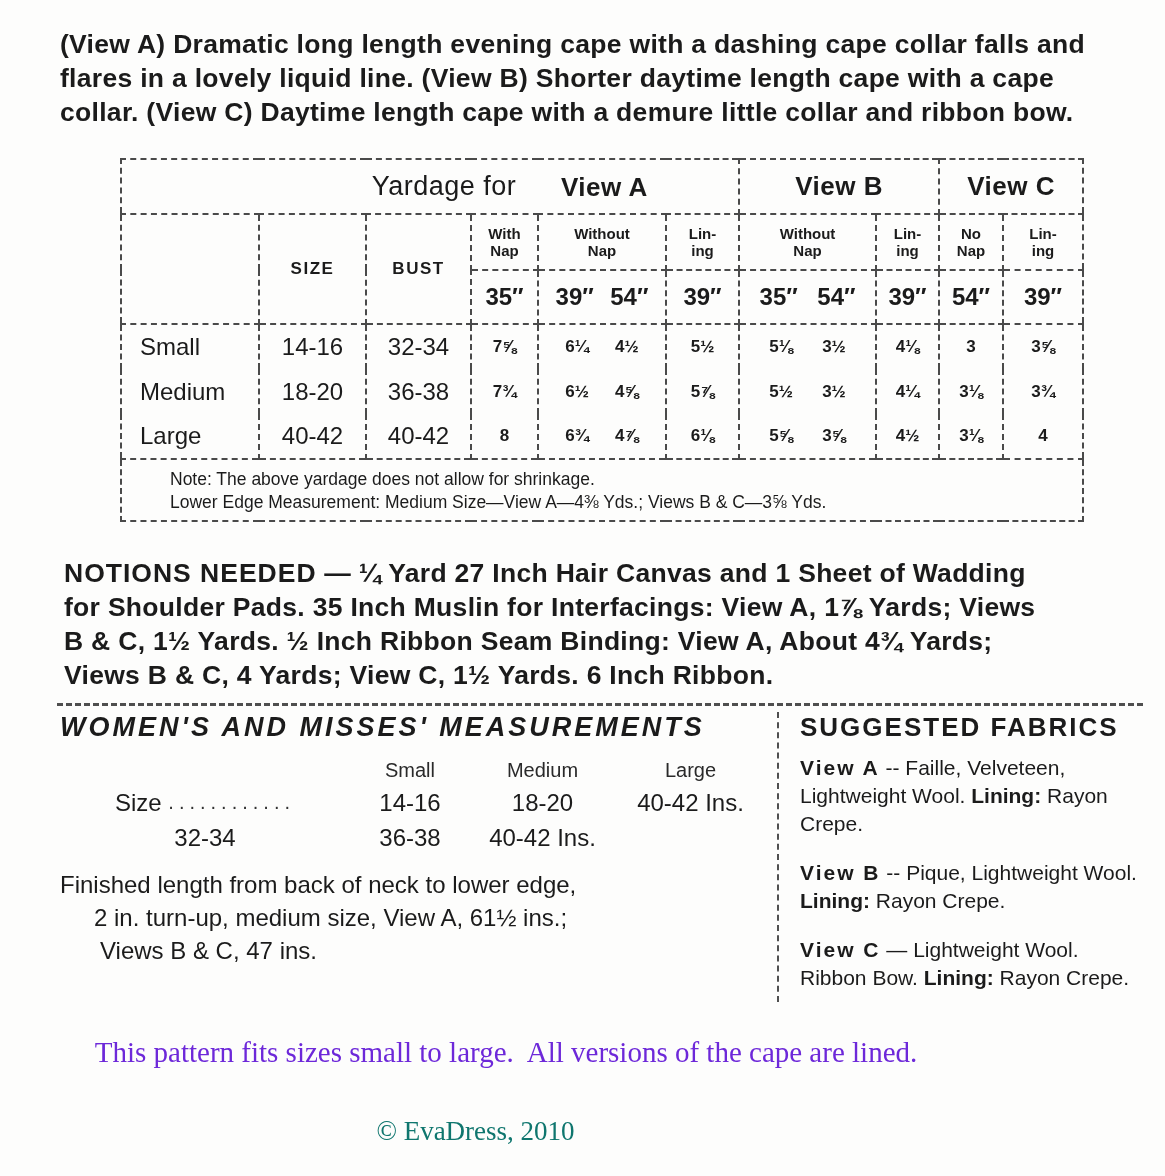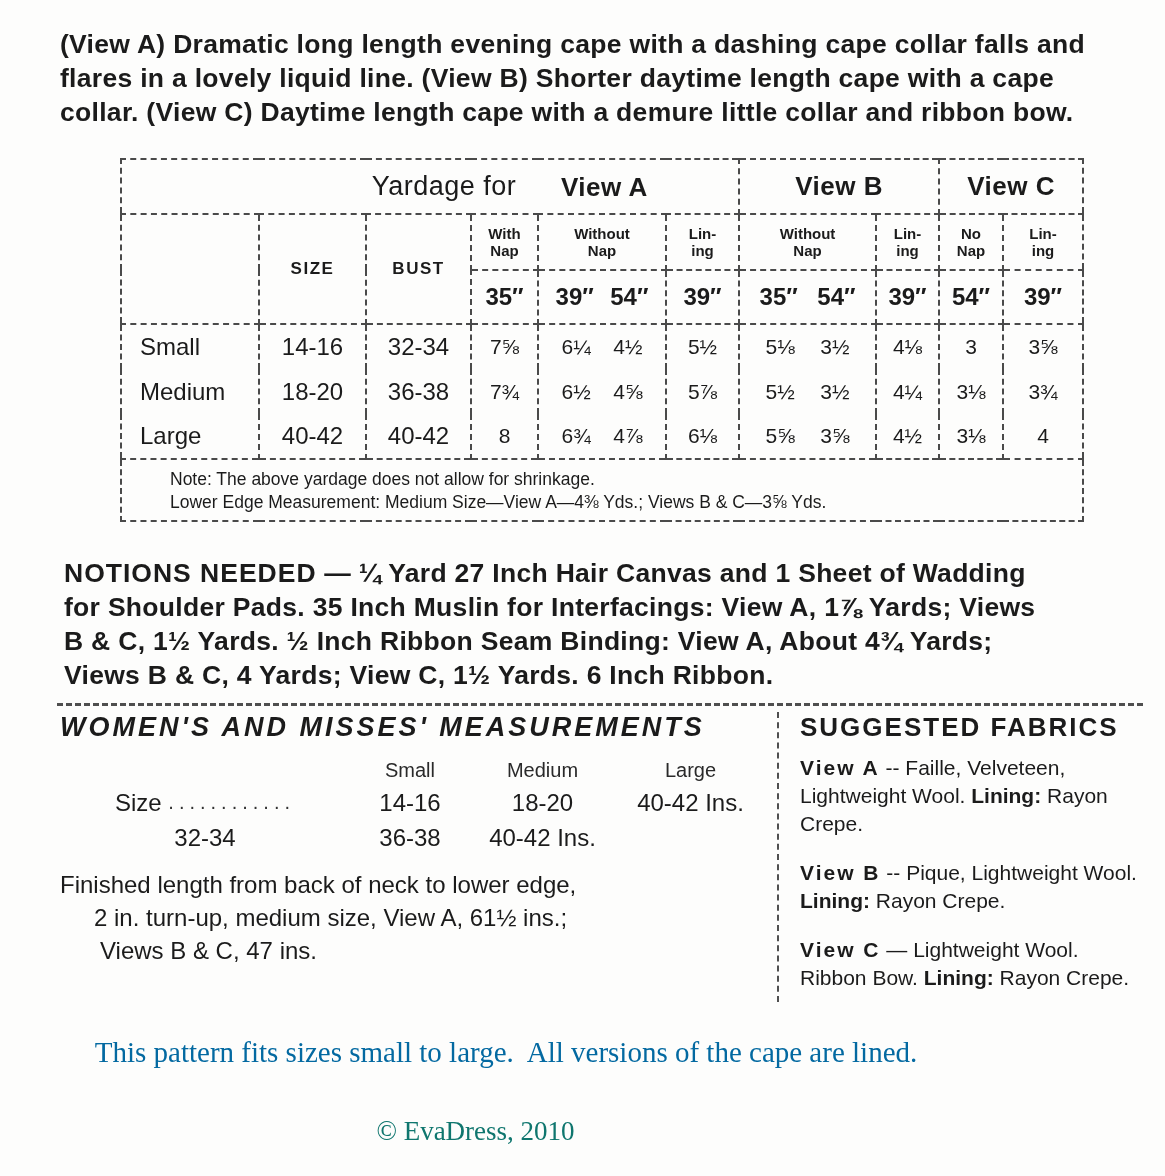--- a/index.html
+++ b/index.html
@@ -24,21 +24,21 @@
   tr.nrow{height:62px;}
   .corner-cell{position:relative;text-align:left;}
   .yard-title{font-size:27px;font-weight:500;padding-left:28px;letter-spacing:.5px;}
   .viewA-float{position:absolute;left:78.3%;top:50%;transform:translate(-50%,-50%);}
   .view-head{font-size:26px;font-weight:600;letter-spacing:.5px;}
   .colcap{font-size:17px;font-weight:600;letter-spacing:1.5px;}
   .subhead{font-size:15px;line-height:17px;font-weight:600;}
   .width-val{font-size:24px;font-weight:700;}
   .pair{display:flex;justify-content:space-evenly;align-items:center;}
   .size-name{font-size:24px;text-align:left !important;padding-left:18px !important;font-weight:500;}
-  .dval{font-size:21px;font-weight:400;}
+  .dval{font-size:17px;font-weight:700;}
   .range{font-size:24px;font-weight:500;}
   .notes-cell{text-align:left !important;padding:8px 0 6px 32px !important;}
   .note-line{font-size:17.5px;line-height:23px;font-weight:500;margin-left:16px;}
   
   #notions{position:absolute;left:64px;top:556px;width:1090px;}
   #notions .line{white-space:nowrap;font-size:26.5px;line-height:34px;font-weight:600;letter-spacing:.3px;}
   #notions .nhead{font-weight:800;letter-spacing:1px;}
   
   #hdiv{position:absolute;left:57px;top:703px;width:1086px;border-top:3px dashed #4f4f4f;}
   #vdiv{position:absolute;left:777px;top:712px;height:290px;border-left:2.5px dashed #4f4f4f;}
@@ -55,21 +55,21 @@
   #finlen .fl2{margin-left:34px;white-space:nowrap;}
   #finlen .fl3{margin-left:40px;white-space:nowrap;}
   
   #fab{position:absolute;left:800px;top:712px;width:348px;}
   #fab-title{font-size:26px;font-weight:700;letter-spacing:2px;white-space:nowrap;}
   .fab-item{margin-top:11px;font-size:21px;line-height:28px;font-weight:500;}
   .fab-view{font-weight:800;letter-spacing:2px;}
   .fab-lin{font-weight:800;}
   
   #fitnote{position:absolute;left:0;top:1036px;width:1012px;text-align:center;
-    font-family:"Liberation Serif",serif;font-size:29px;white-space:pre-wrap;color:#0369a1;}
+    font-family:"Liberation Serif",serif;font-size:29px;white-space:pre-wrap;color:#6d28d9;}
   #copyright{position:absolute;left:0;top:1116px;width:951px;text-align:center;
     font-family:"Liberation Serif",serif;font-size:27px;color:#0f766e;}
 </style>
 </head>
 <body>
 
 <div id="page">
 
   <div id="intro">
     <div class="line">(View A) Dramatic long length evening cape with a dashing cape collar falls and</div>

